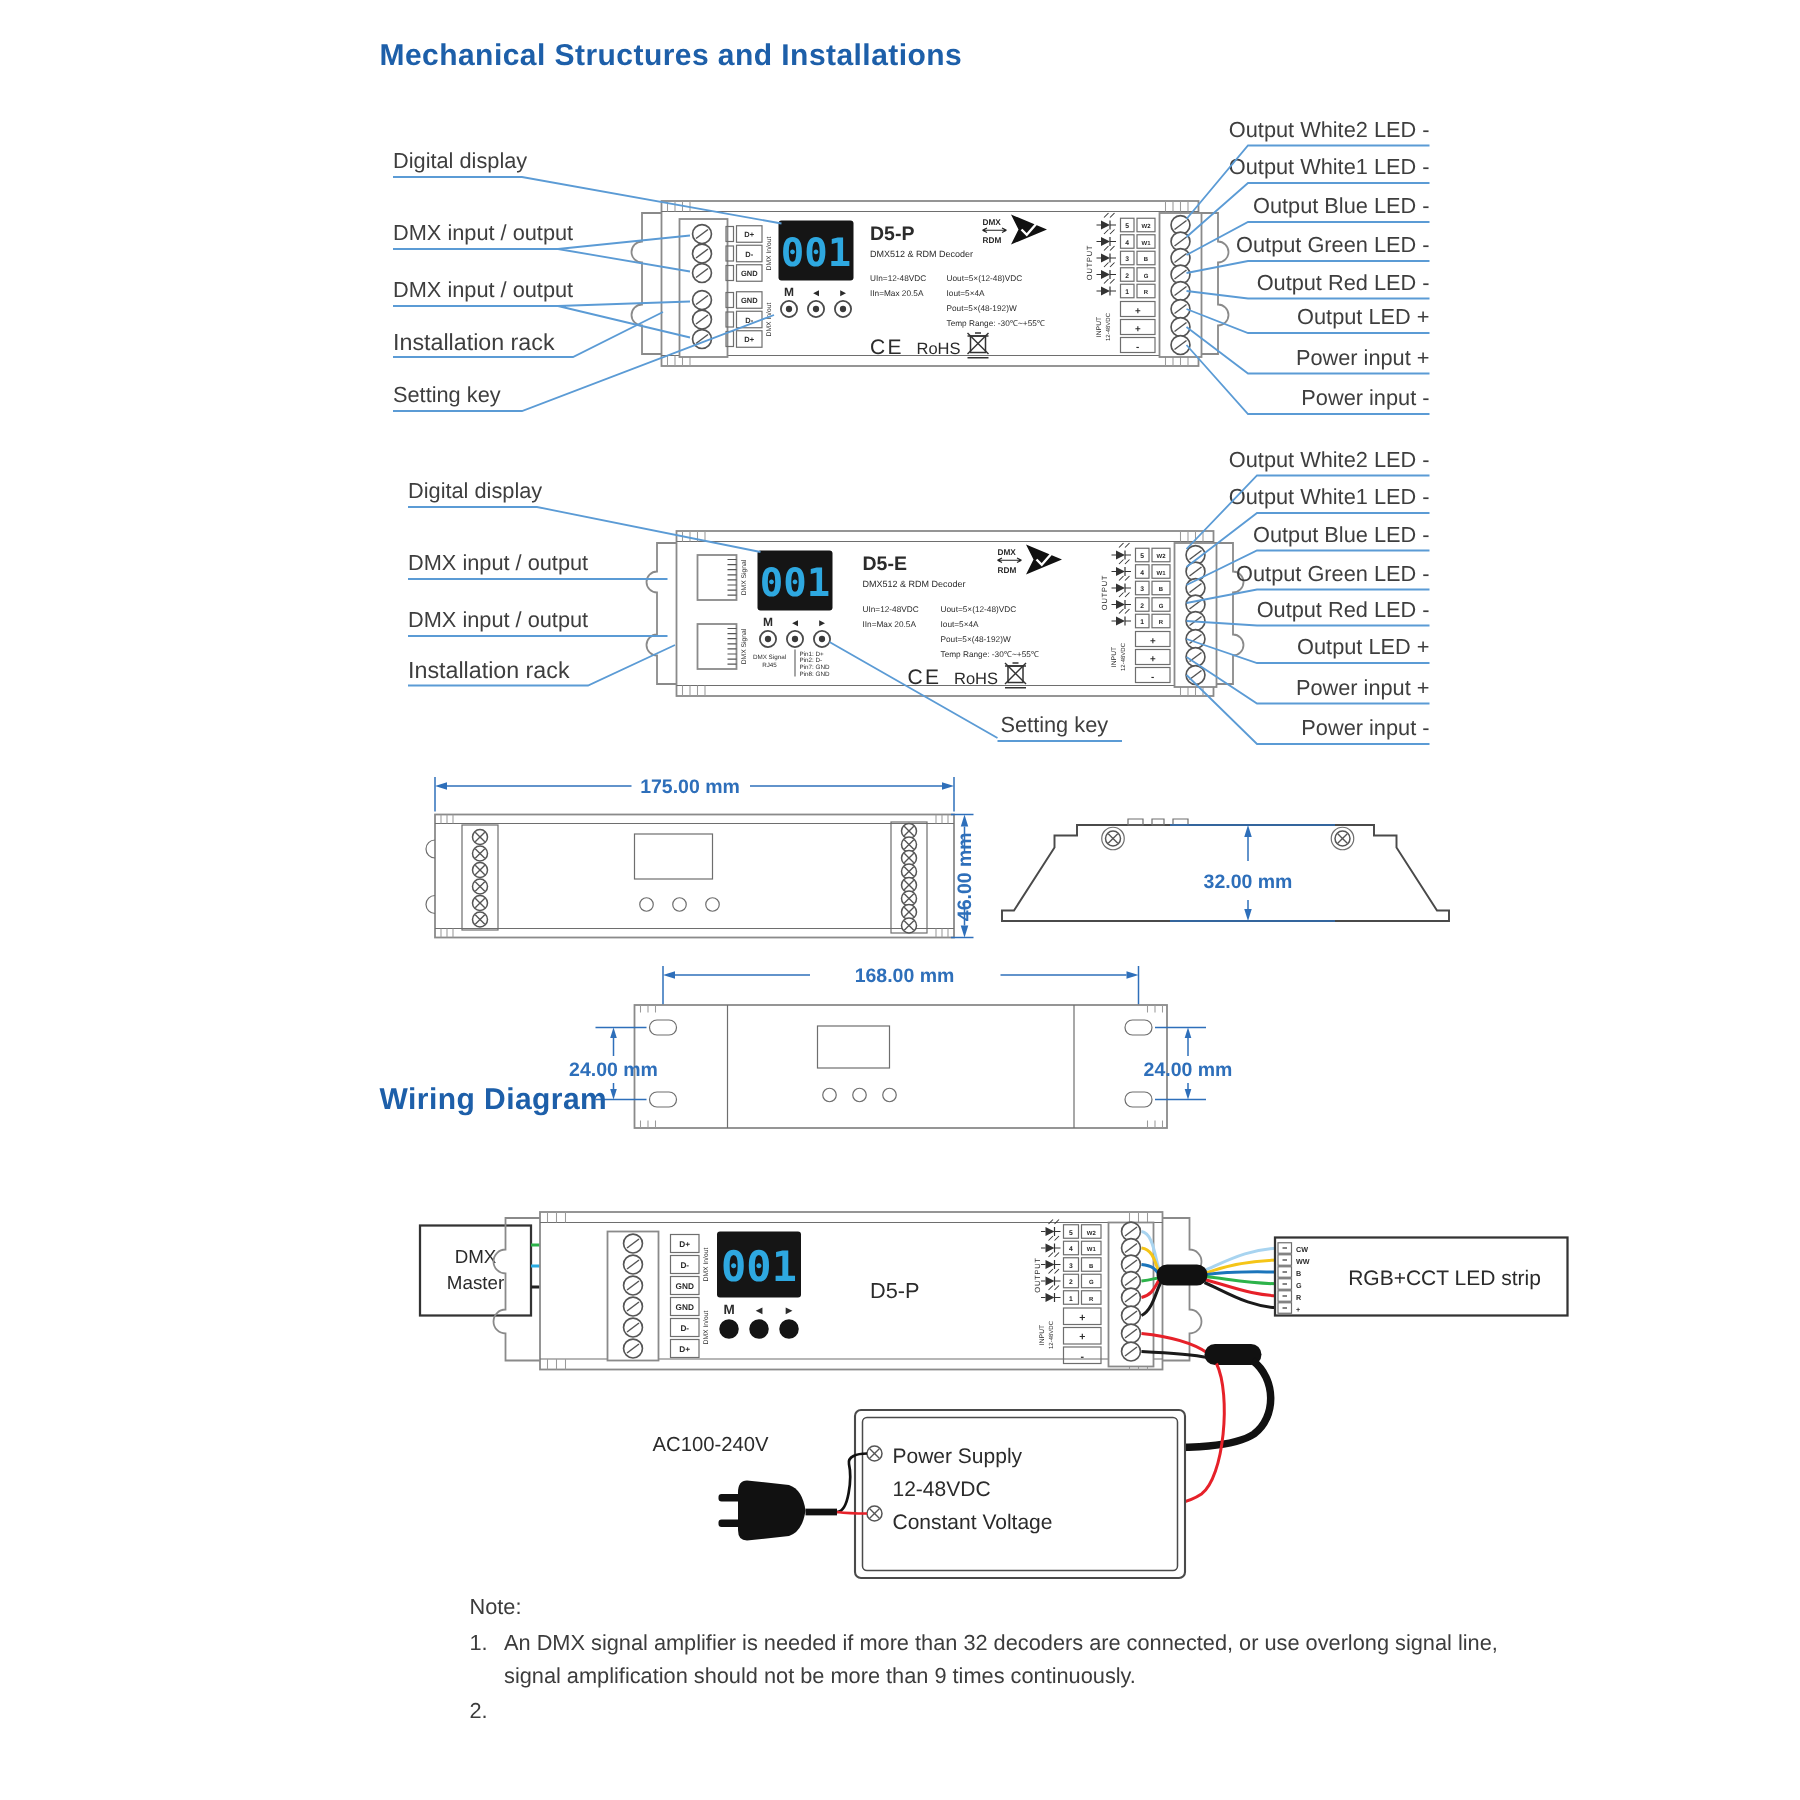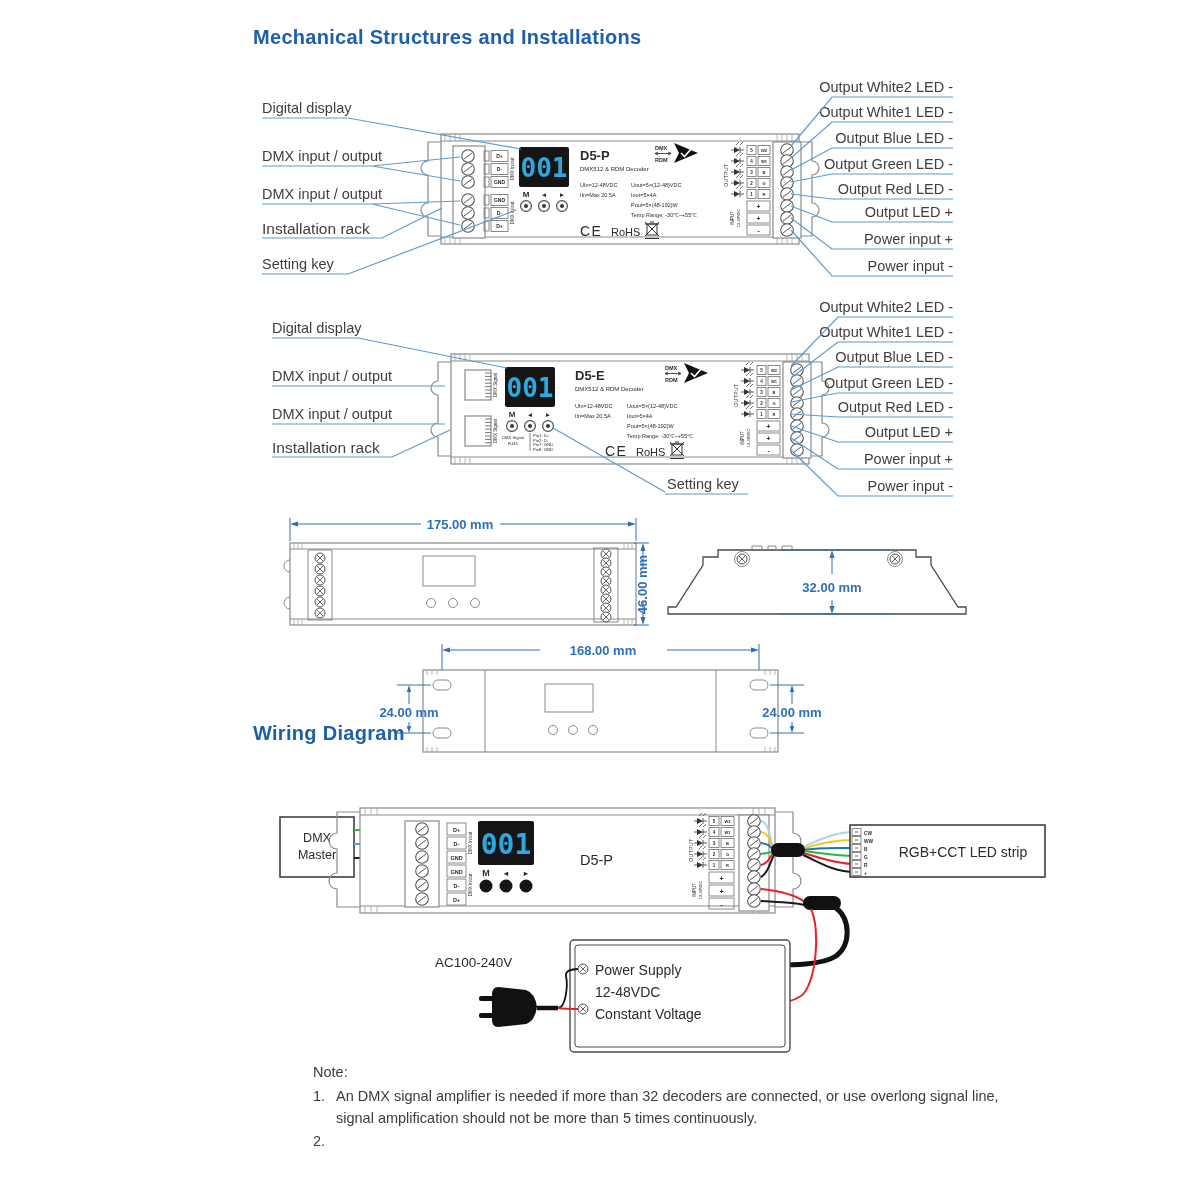--- a/index.html
+++ b/index.html
@@ -638,20 +638,20 @@
     <path d="M272,213 H293" stroke="#111" stroke-width="4.5" fill="none"></path>
   </g>
   <path d="M293,213 C301,213 303,190 301,181 C300,176 306,174 313,174" stroke="#111" stroke-width="1.8" fill="none"></path>
   <path d="M293,213 C301,214 305,214 313,214" stroke="#e62129" stroke-width="1.8" fill="none"></path>
 </svg>
 
 <div class="note-wrap">
   <div>Note:</div>
   <div class="note-item">
     <span class="note-num">1.</span>
-    <span>An DMX signal amplifier is needed if more than 32 decoders are connected, or use overlong signal line, signal amplification should not be more than 5 times continuously.</span>
+    <span>An DMX signal amplifier is needed if more than 32 decoders are connected, or use overlong signal line, signal amplification should not be more than 9 times continuously.</span>
   </div>
   <div class="note-item">
     <span class="note-num">2.</span>
   </div>
 </div>
 
 </div>
 
 </body></html>

